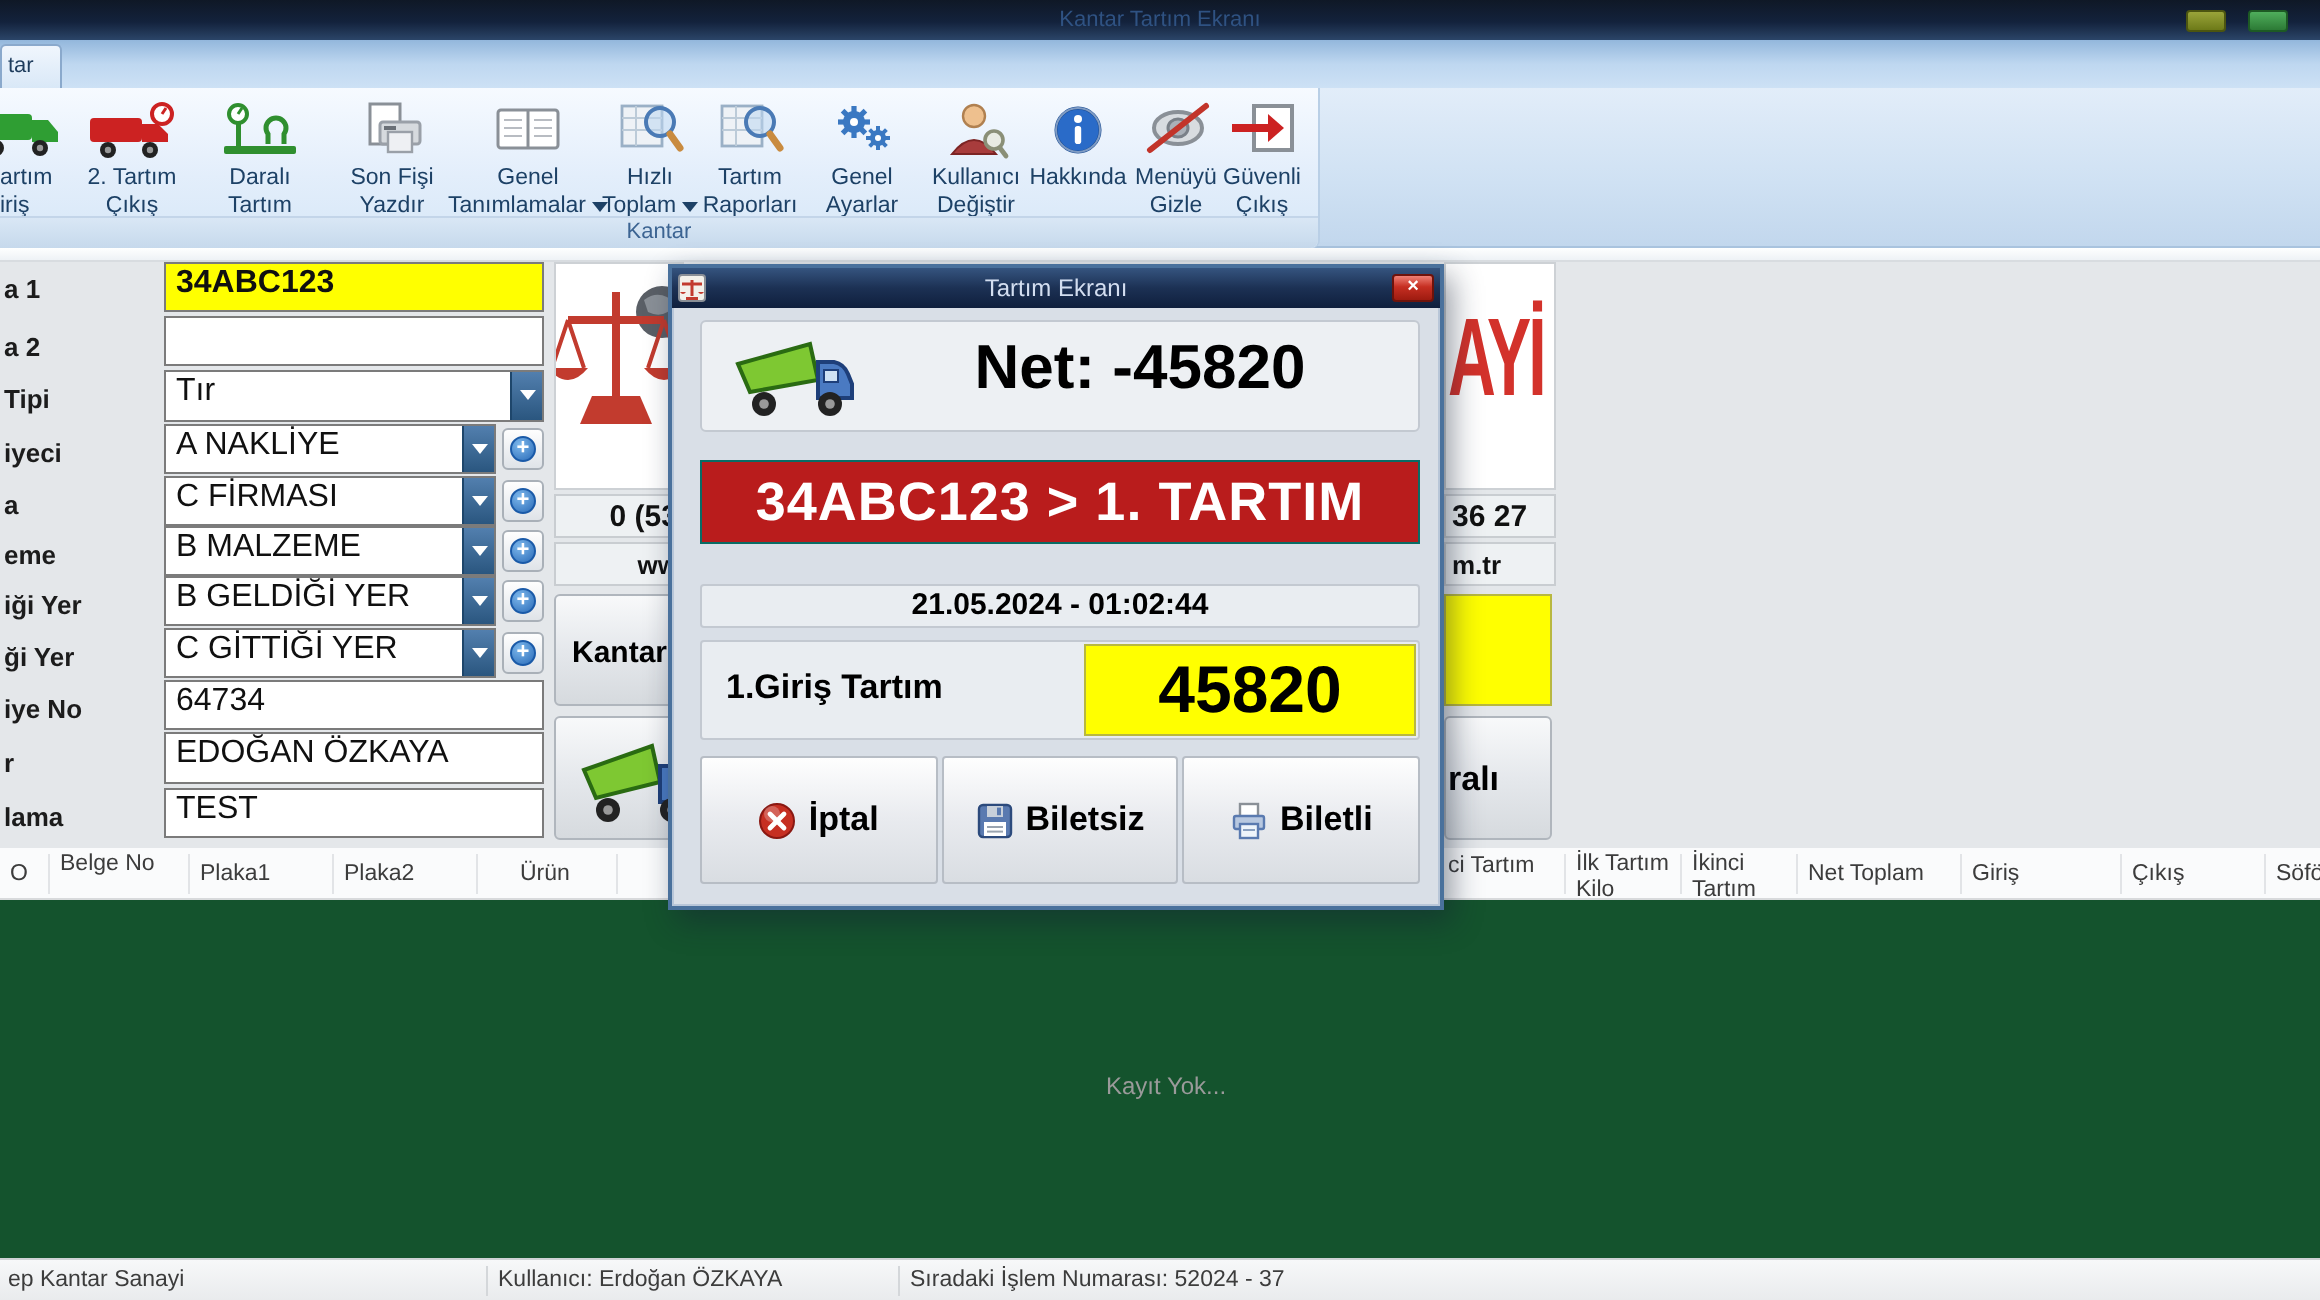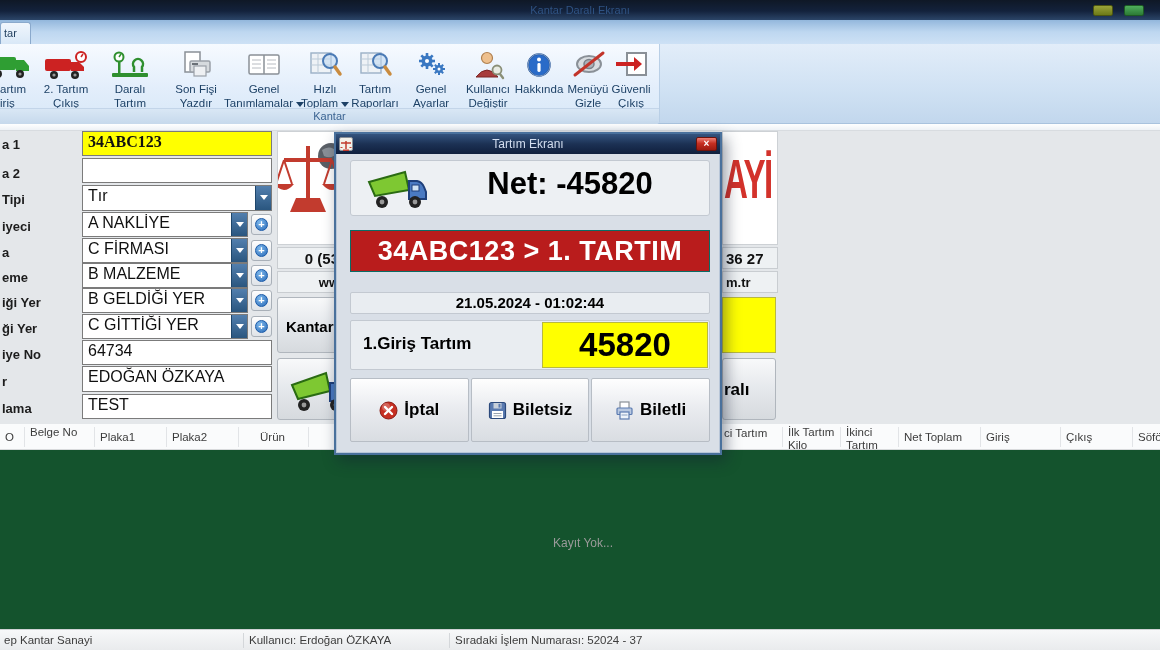--- a/index.html
+++ b/index.html
@@ -37,21 +37,21 @@
     border-right:4px solid transparent; border-top:5px solid #1d4166; margin-left:3px; }
 
   
   .substrip { left:0; top:124px; width:1160px; height:7px;
     background:linear-gradient(#feffff,#eef2f6); border-bottom:1px solid #d8dce0; }
 
   
   .flabel { font-weight:bold; font-size:13px; color:#1c1c1c; }
   .field { background:#fff; border:1px solid #7b7b7b; font-size:16px; color:#101010;
     padding:1px 4px 0 5px; overflow:hidden; white-space:nowrap; }
-  .yellowfield { background:#ffff00; font-weight:bold;font-family:Liberation Serif, serif; }
+  .yellowfield { background:#ffff00; font-weight:bold; }
   .combo-arrow { position:absolute; right:0; top:0; bottom:0; width:16px;
     background:linear-gradient(#527fae,#2a567f); border-left:1px solid #1e466b; }
   .combo-arrow::before { content:""; position:absolute; left:4px; top:9px; width:0; height:0;
     border-left:4px solid transparent; border-right:4px solid transparent; border-top:5px solid #fff; }
   .plusbtn { width:21px; height:21px; background:linear-gradient(#fefefe,#dfe3e8);
     border:1px solid #a9b0b8; border-radius:3px; }
   .pluscircle { position:absolute; left:3px; top:3px; width:13px; height:13px; border-radius:50%;
     background:radial-gradient(circle at 35% 30%,#7db8ec,#2a6bb8); border:1px solid #1a5aa8;
     color:#fff; font-size:11px; font-weight:bold; line-height:11px; text-align:center; }
   .pluscircle::before { content:"+"; }
@@ -105,21 +105,21 @@
     border:1px solid #b8b840; font-size:33px; font-weight:bold; text-align:center; line-height:44px; color:#000; }
   .dbtns { position:absolute; left:14px; top:244px; width:360px; height:64px; display:flex; gap:2px; }
   .dbtn { flex:1; background:linear-gradient(180deg,#fefefe,#e9ebef 48%,#d9dde2);
     border:1px solid #b7bdc5; border-radius:2px; font-size:17px; font-weight:bold; color:#000;
     display:flex; align-items:center; justify-content:center; gap:6px; }
 </style>
 </head>
 <body>
 
 <div class="abs titlebar">
-  <div class="titlebar-text">Kantar Daralı Ekranı</div>
+  <div class="titlebar-text">Kantar Tartım Ekranı</div>
 </div>
 <div class="abs tbtn tbtn1"></div>
 <div class="abs tbtn tbtn2"></div>
 
 <div class="abs tabstrip"></div>
 <div class="abs tab">tar</div>
 
 <div class="abs ribbon"></div>
 <div class="abs ribbon-panel">
 

